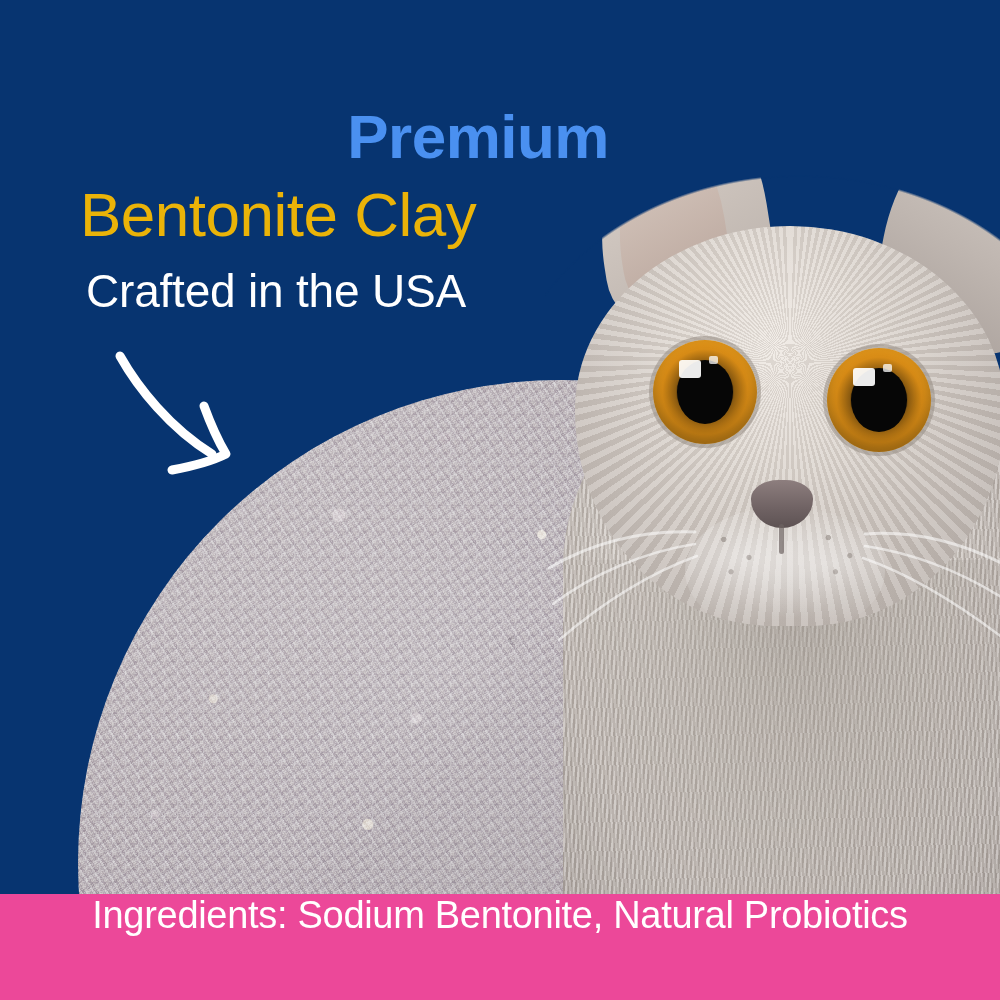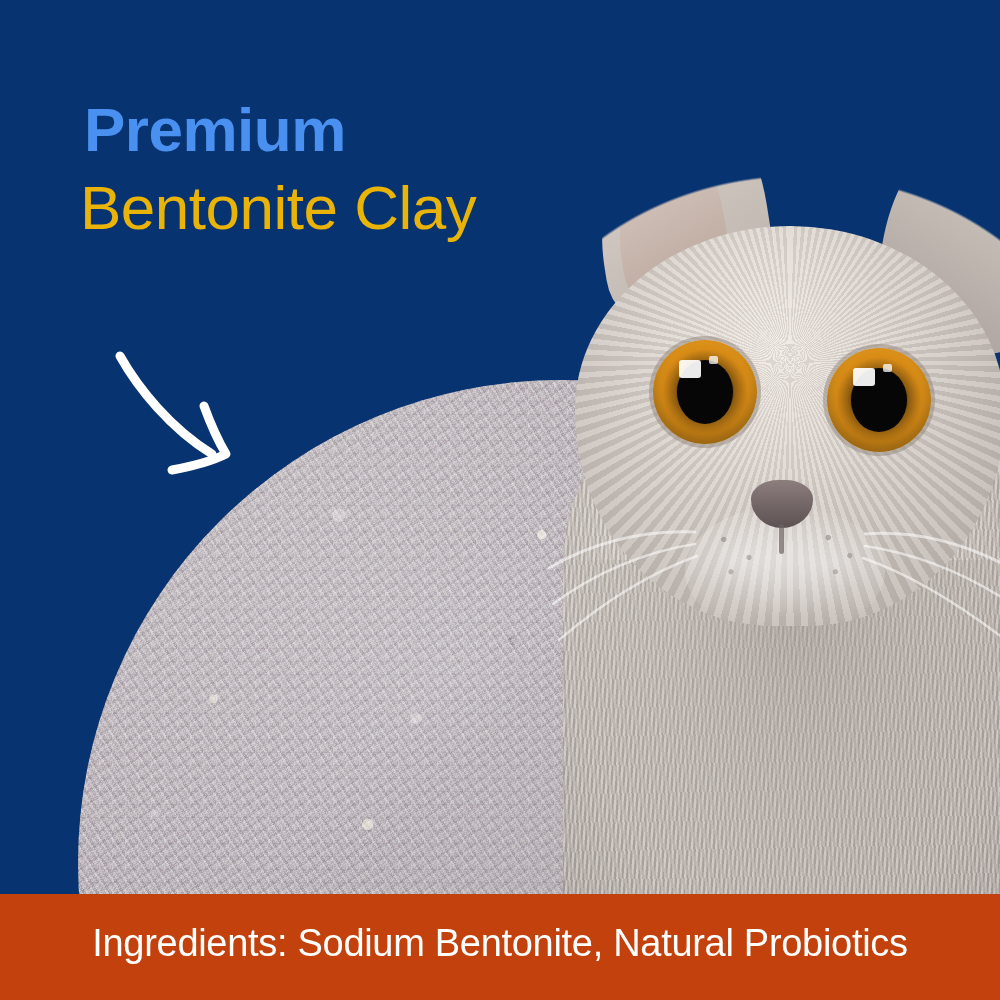--- a/index.html
+++ b/index.html
@@ -327,21 +327,22 @@
     position: absolute;
     left: 80px;
     top: 94px;
     width: 540px;
   }
   .line-premium {
     font-size: 62px;
     font-weight: 700;
     letter-spacing: -0.5px;
     line-height: 1.02;
-    margin: 4px;
+    margin: 11px;
+    text-align: right;
   }
   .line-product {
     font-size: 62px;
     font-weight: 400;
     letter-spacing: -0.5px;
     line-height: 1.06;
     margin: 14px 0 0 0;
     color: #eab308;
   }
   .line-tagline {
@@ -362,23 +363,22 @@
     height: 135px;
   }
 
   
   .ingredients-banner {
     position: absolute;
     left: 0;
     bottom: 0;
     width: 1000px;
     height: 106px;
-    background: #c2410c;
+    background: #ec4899;
     display: flex;
-    align-items: center;
     justify-content: center;
   }
   .ingredients-text {
     color: #ffffff;
     font-size: 38px;
     font-weight: 400;
     letter-spacing: -0.3px;
     white-space: nowrap;
     margin: 0;
     padding-bottom: 8px;
@@ -438,20 +438,21 @@
         <path d="M318 258 C 370 276, 416 306, 458 338" stroke-width="2.4"></path>
       </g>
     </svg>
 
     <div class="cat-mask-top"></div>
   </div>
 
   <div class="headline">
     <div class="line-premium" style="color:#4a90f0">Premium</div>
     <div class="line-product">Bentonite Clay</div>
+    <div class="line-tagline">Crafted in the USA</div>
   </div>
 
   <svg class="arrow" viewBox="0 0 170 135">
     <path d="M12 12 C 30 44, 62 84, 104 110" stroke="#ffffff" stroke-width="9" fill="none" stroke-linecap="round"></path>
     <path d="M96 62 C 104 84, 112 100, 118 110 C 106 116, 86 122, 64 126" stroke="#ffffff" stroke-width="9" fill="none" stroke-linecap="round" stroke-linejoin="round"></path>
   </svg>
 
   <div class="ingredients-banner">
     <div class="ingredients-text">Ingredients: Sodium Bentonite, Natural Probiotics</div>
   </div>

